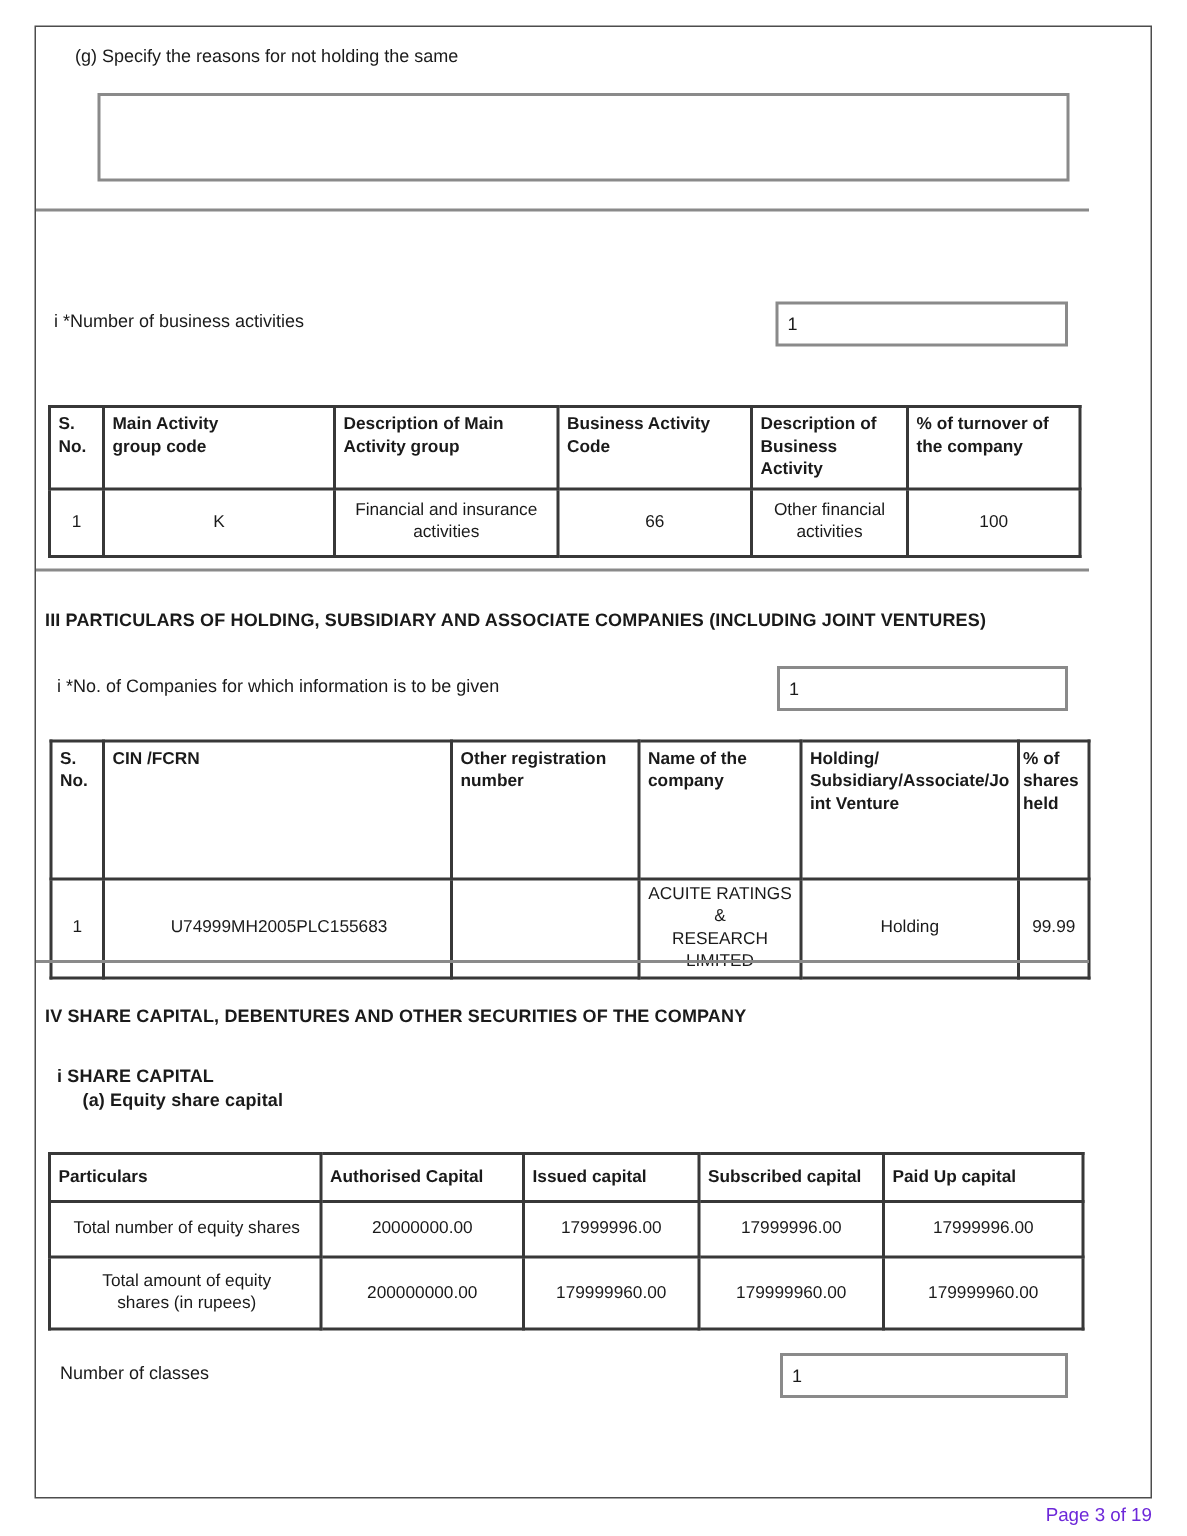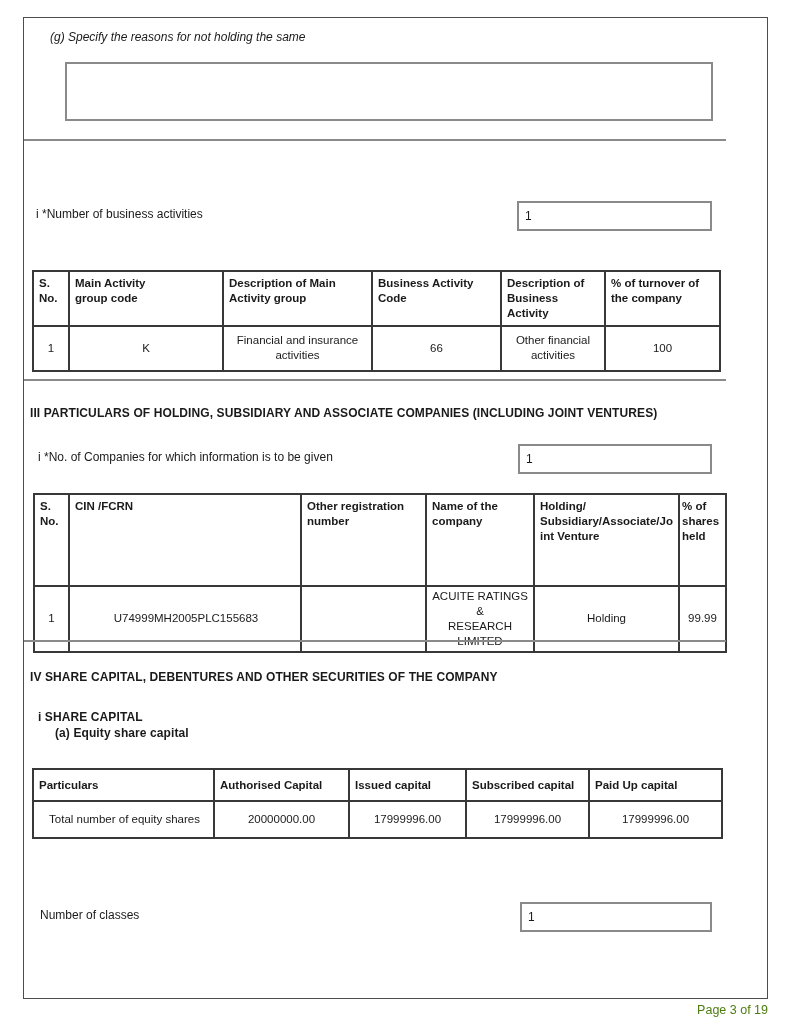--- a/index.html
+++ b/index.html
@@ -21,30 +21,30 @@
     font-family:"Liberation Sans", sans-serif;font-size:11.5px;color:#1a1a1a;
   }
   table.frm td,table.frm th{
     border:2px solid #383838;white-space:pre-line;overflow:hidden;
     line-height:1.3;padding:4px 5px;font-weight:normal;text-align:left;
   }
   table.frm th{font-weight:bold;vertical-align:top;}
   table.frm td{vertical-align:middle;text-align:center;}
   table.frm td.left{text-align:center;padding-left:7px;}
   table.frm.eq th{vertical-align:middle;}
-  .footer{position:absolute;font-size:12.5px;color:#4d7c0f;}
+  .footer{position:absolute;font-size:12.5px;color:#6d28d9;}
 </style>
 </head>
 <body>
 
 <div class="page">
 
   <div class="page-border"></div>
 
-  <div class="lbl" style="left:50px;top:30px;font-style:italic;">(g) Specify the reasons for not holding the same</div>
+  <div class="lbl" style="left:50px;top:30px;">(g) Specify the reasons for not holding the same</div>
   <textarea class="fieldbox" style="left: 65px; top: 62px; width: 648px; height: 59px;"></textarea>
 
   <div class="hline" style="left:24px;top:139px;width:702px;"></div>
 
   <div class="lbl" style="left:36px;top:207px;">i *Number of business activities</div>
   <input class="fieldbox" style="left: 517px; top: 201px; width: 195px; height: 30px;" readonly="" value="1">
 
   <table class="frm" style="left:32px;top:270px;width:687px;">
     <colgroup>
       <col style="width:36px">
@@ -147,20 +147,28 @@
       <th>Subscribed capital</th>
       <th>Paid Up capital</th>
     </tr>
     <tr style="height:37px">
       <td class="left">Total number of equity shares</td>
       <td>20000000.00</td>
       <td>17999996.00</td>
       <td>17999996.00</td>
       <td>17999996.00</td>
     </tr>
+    <tr style="height:48px">
+      <td class="left">Total amount of equity
+shares (in rupees)</td>
+      <td>200000000.00</td>
+      <td>179999960.00</td>
+      <td>179999960.00</td>
+      <td>179999960.00</td>
+    </tr>
   </tbody>
     </table>
 
   <div class="lbl" style="left:40px;top:908px;">Number of classes</div>
   <input class="fieldbox" style="left: 520px; top: 902px; width: 192px; height: 30px;" readonly="" value="1">
 
   <div class="footer" style="right:23px;top:1003px;">Page 3 of 19</div>
 
 </div>
 

